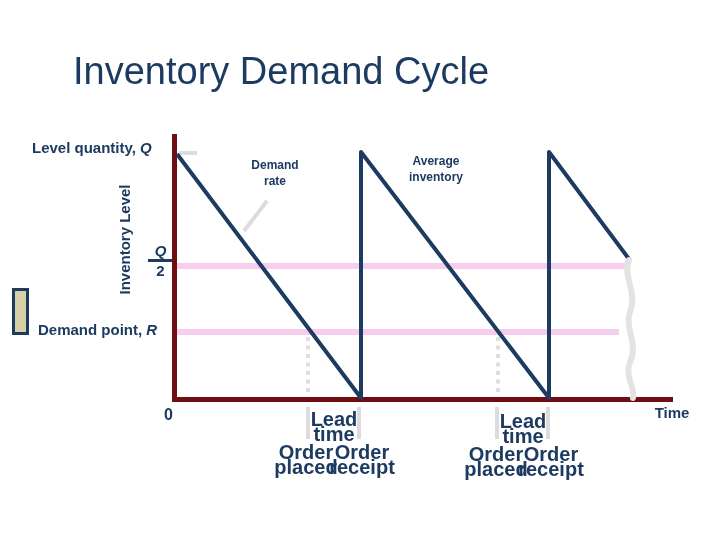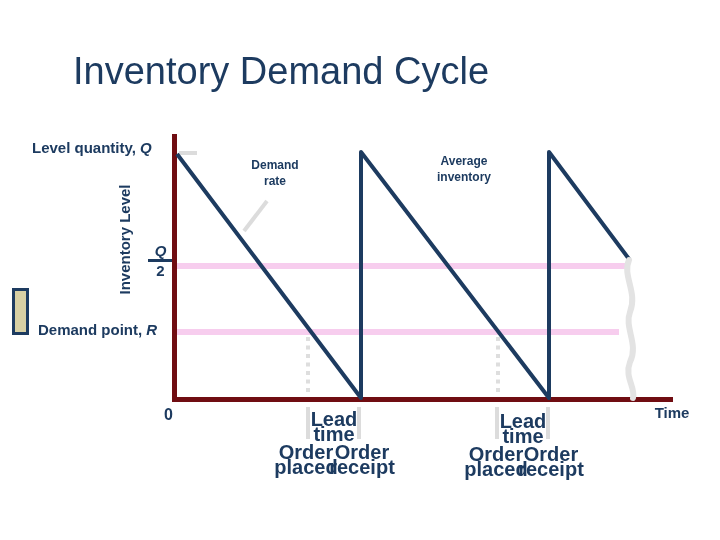--- a/index.html
+++ b/index.html
@@ -88,21 +88,21 @@
     <line x1="497" y1="407" x2="497" y2="439" stroke="#dcdcdc" stroke-width="4"></line>
     <line x1="548" y1="407" x2="548" y2="439" stroke="#dcdcdc" stroke-width="4"></line>
 
     <polyline points="177,154 361,398 361,152 549,398 549,152 629,259" fill="none" stroke="#1d3b60" stroke-width="4" stroke-linejoin="round"></polyline>
 
     <path d="M629,260 C622,276 638,292 630,312 C624,328 639,344 630,362 C624,377 636,388 633,398" fill="none" stroke="#e3e3e3" stroke-width="6" stroke-linecap="round"></path>
   </svg>
 
   <div class="abs stack" style="left:275px;top:157px;">Demand
 rate</div>
-  <div class="abs stack" style="left:464px;top:153px;text-align:center;">Average
+  <div class="abs stack" style="left:436px;top:153px;text-align:center;">Average
 inventory</div>
 
   <div class="abs origin">0</div>
   <div class="abs time">Time</div>
 
   <div class="abs stack small" style="left:334px;top:412px;">Lead
 time</div>
   <div class="abs stack small" style="left:306px;top:445px;">Order
 placed</div>
   <div class="abs stack small" style="left:362px;top:445px;">Order

